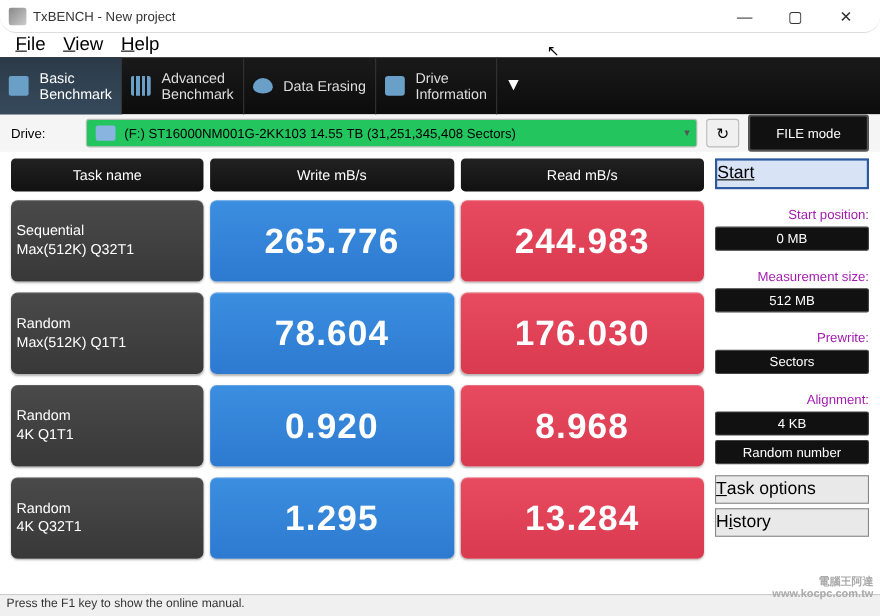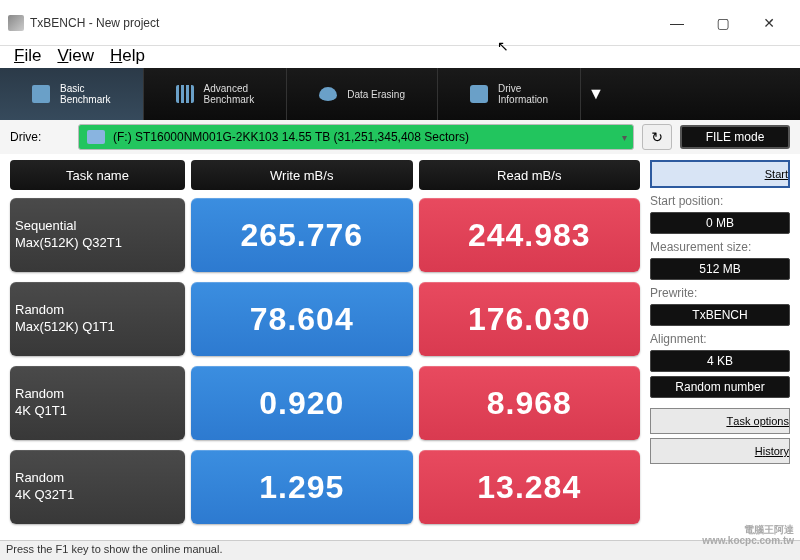--- a/index.html
+++ b/index.html
@@ -1,68 +1,68 @@
 <!DOCTYPE html>
 <html><head>
 <meta charset="utf-8">
 <style>
 * { margin: 0; padding: 0; box-sizing: border-box; font-family: "Segoe UI", Tahoma, sans-serif; }
 body { background: #fff; width: 800px; height: 560px; overflow: hidden; position: relative; }
 
 
-.titlebar { height: 46px; display: flex; align-items: center; padding: 0 8px; background: #fff; border-bottom: 1px solid #ddd; }
+.titlebar { height: 30px; display: flex; align-items: center; padding: 0 8px; background: #fff; border-bottom: 1px solid #ddd; border-radius: 15px; }
 .titlebar .app-icon { width: 16px; height: 16px; background: linear-gradient(135deg,#888,#ccc); margin-right: 6px; border-radius: 2px; }
 .titlebar .title { font-size: 12px; color: #333; flex: 1; }
 .titlebar .win-btns { display: flex; }
 .titlebar .win-btn { width: 46px; height: 30px; display: flex; align-items: center; justify-content: center; font-size: 14px; color: #333; cursor: pointer; }
 
 
 .menubar { height: 22px; display: flex; align-items: flex-end; padding: 0 6px; font-size: 17px; background: #fff; }
 .menubar .menu-item { padding: 2px 8px; cursor: pointer; }
 .menubar .menu-item .ul { text-decoration: underline; }
 
 
 .tabstrip { height: 52px; background: linear-gradient(#1a1a1a,#0c0c0c); display: flex; align-items: stretch; }
-.tab { display: flex; align-items: center; padding: 0 32px; color: #ddd; font-size: 10px; cursor: pointer; border-right: 1px solid #333; position: relative; }
+.tab { display: flex; align-items: center; padding: 0 8px; color: #ddd; font-size: 13px; cursor: pointer; border-right: 1px solid #333; position: relative; }
 .tab.active { background: linear-gradient(#2b3a48,#364a5c); color: #fff; }
 .tab .tab-icon { width: 18px; height: 18px; margin-right: 10px; background: #6aa0c8; border-radius: 2px; }
 .tab .tab-icon.adv { background: repeating-linear-gradient(90deg,#6aa0c8 0 3px,transparent 3px 5px); }
 .tab .tab-icon.erase { width: 18px; height: 14px; background: #6aa0c8; border-radius: 50% 50% 50% 50% / 60% 60% 40% 40%; }
 .tab .tab-icon.drive { background: #6aa0c8; border-radius: 3px; position: relative; }
 .tab-dropdown { width: 30px; display:flex; align-items:center; justify-content:center; color:#fff; cursor:pointer; }
 
 
 .drive-row { height: 34px; display: flex; align-items: center; padding: 4px 10px; gap: 8px; background: #f5f5f5; }
 .drive-label { font-size: 12px; width: 60px; }
 .drive-select { flex: 1; height: 26px; border: 1px solid #bbb; background: #22c55e; display: flex; align-items: center; padding: 0 8px; font-size: 12px; border-radius: 3px; cursor: pointer; position: relative; }
 .drive-select .camera-icon { width: 18px; height: 14px; background: #89b4e0; margin-right: 8px; border-radius: 2px; position: relative; }
 .drive-select .chev { position: absolute; right: 6px; color: #555; font-size: 10px; }
 .refresh-btn { width: 30px; height: 26px; border: 1px solid #bbb; background: #f0f0f0; display: flex; align-items: center; justify-content: center; border-radius: 3px; cursor: pointer; font-size: 14px; }
-.file-mode-btn { width: 110px; height: 24px; background: #111; color: #fff; font-size: 12px; display: flex; align-items: center; justify-content: center; border-radius: 3px; border: 2px solid #555; cursor: pointer; }
+.file-mode-btn { width: 110px; height: 34px; background: #111; color: #fff; font-size: 12px; display: flex; align-items: center; justify-content: center; border-radius: 3px; border: 2px solid #555; cursor: pointer; }
 
 
 .content { display: flex; padding: 6px 10px 0 10px; gap: 10px; }
 .results { flex: 1; }
 .header-row { display: flex; gap: 6px; height: 30px; margin-bottom: 8px; }
 .header-cell { background: linear-gradient(#222,#111); color: #fff; font-size: 13px; display: flex; align-items: center; justify-content: center; border-radius: 4px; }
 .header-cell.name { flex: 0 0 175px; }
 .header-cell.read { flex: 1; }
 .header-cell.write { flex: 1; }
 
 .data-row { display: flex; gap: 6px; height: 74px; margin-bottom: 10px; }
 .task-cell { flex: 0 0 175px; background: linear-gradient(#4a4a4a,#383838); color: #fff; border-radius: 6px; display: flex; flex-direction: column; justify-content: center; padding-left: 5px; font-size: 13px; line-height: 1.3; box-shadow: inset 0 1px 0 rgba(255,255,255,0.1), 0 1px 2px rgba(0,0,0,0.3); }
 .value-cell { flex: 1; border-radius: 6px; display: flex; align-items: center; justify-content: center; font-size: 32px; font-weight: 600; color: #fff; font-family: Liberation Sans, sans-serif; letter-spacing: 1px; box-shadow: inset 0 1px 0 rgba(255,255,255,0.2), 0 1px 2px rgba(0,0,0,0.3); }
 .value-cell.read { background: linear-gradient(#3b8ee0,#2d7ad0); }
 .value-cell.write { background: linear-gradient(#e84a5f,#d93a50); }
 
 
 .side { width: 140px; display: flex; flex-direction: column; gap: 4px; font-size: 12px; }
-.side-btn { height: 26px; border: 1px solid #888; background: #e9e9e9; display: flex; align-items: center; justify-content: flex-end; cursor: pointer; font-size: 11px; text-decoration: underline; }
+.side-btn { height: 26px; border: 1px solid #888; background: #e9e9e9; display: flex; align-items: center; justify-content: flex-start; cursor: pointer; font-size: 16px; }
 .side-btn.start { border: 2px solid #2d5a9f; background: #d8e4f5; height: 28px; }
-.side-label { font-size: 12px; color: #737373; margin-top: 2px; }
+.side-label { font-size: 12px; color: #a21caf; margin-top: 12px; text-align: right; }
 .side-value { background: #111; color: #fff; height: 22px; display: flex; align-items: center; justify-content: center; border-radius: 2px; border: 1px solid #444; font-size: 12px; }
 
 
 .statusbar { position: absolute; bottom: 0; left: 0; right: 0; height: 20px; border-top: 1px solid #ccc; background: #f0f0f0; font-size: 11px; padding: 2px 6px; color: #333; }
 
 
 .watermark { position: absolute; right: 6px; bottom: 14px; font-size: 10px; color: #aaa; text-align: right; line-height: 1.1; font-weight: bold; }
 
 
 .cursor { position: absolute; left: 497px; top: 38px; font-size: 14px; color: #000; pointer-events: none; }
@@ -169,21 +169,21 @@
         <span style="text-decoration:underline">Start</span>
       </div>
 
     <div class="side-label">Start position:</div>
     <div class="side-value">0 MB</div>
 
     <div class="side-label">Measurement size:</div>
     <div class="side-value">512 MB</div>
 
     <div class="side-label">Prewrite:</div>
-    <div class="side-value">TxBENCH</div>
+    <div class="side-value">Sectors</div>
 
     <div class="side-label">Alignment:</div>
     <div class="side-value">4 KB</div>
 
     <div class="side-value">Random number</div>
 
     <div class="side-btn" style="margin-top:6px"><span style="text-decoration:underline">T</span>ask options</div>
     <div class="side-btn">H<span style="text-decoration:underline">i</span>story</div>
   </div>
 </div>

